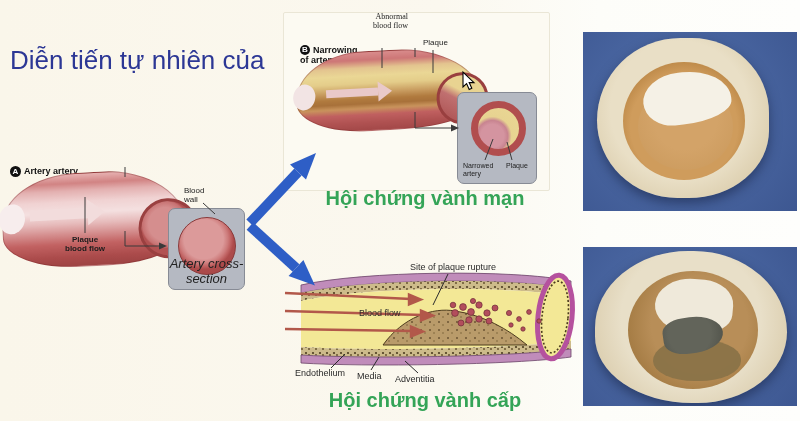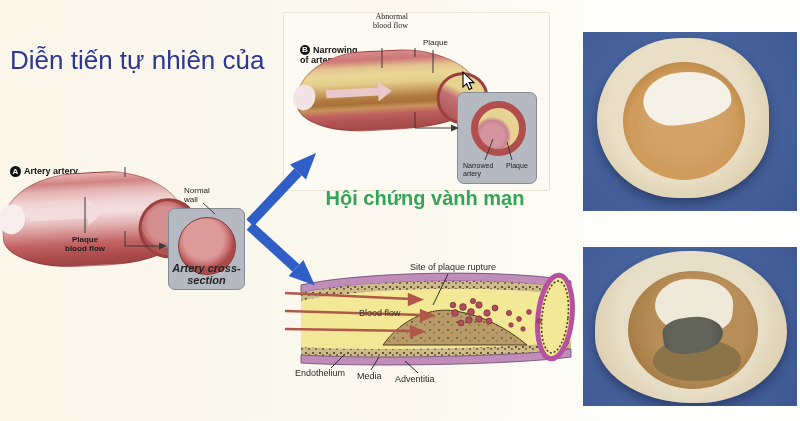--- a/index.html
+++ b/index.html
@@ -40,21 +40,21 @@
   .xbox{position:absolute;background:#b5b9c2;border:1px solid #878b95;border-radius:7px;}
   .xbox-a{left:168px;top:208px;width:75px;height:80px;}
   .xbox-b{left:457px;top:92px;width:78px;height:90px;}
   .circ-a{position:absolute;left:9px;top:8px;width:56px;height:56px;border-radius:50%;
     background:radial-gradient(circle at 44% 38%,#dc9a9a 0 42%,#cd7b7b 52%,#c06262 58%,#ad4b4b 64%,#a04444 100%);
     border:1px solid #8a3a3a;}
   .circ-b{position:absolute;left:13px;top:8px;width:55px;height:55px;border-radius:50%;
     background:radial-gradient(circle at 35% 68%,#d494a0 0 30%,#c88490 40%,#e7d391 50%,#ead795 100%);
     border:7px solid #b14e4e;box-sizing:border-box;}
   .xbox-caption{position:absolute;left:0;right:0;bottom:3px;text-align:center;
-    font-size:11px;font-style:italic;font-weight:bold;color:#222;}
+    font-size:13px;font-style:italic;font-weight:normal;color:#222;}
   .xbox-lbl{position:absolute;font-size:7px;line-height:8px;color:#1c1c1c;}
   
   .caption{position:absolute;width:250px;text-align:center;color:#34a457;font-size:20px;font-weight:bold;}
   .caption.chronic{left:300px;top:187px;}
   .caption.acute{left:300px;top:389px;}
   
   .photo{position:absolute;overflow:hidden;background:radial-gradient(circle at 45% 45%,#5b77ab 0%,#47639e 55%,#3d5791 100%);}
   .photo-top{left:583px;top:32px;width:214px;height:179px;}
   .photo-bottom{left:583px;top:247px;width:214px;height:159px;}
   .blob{position:absolute;}
@@ -79,21 +79,21 @@
   </div>
 
   <div class="tube tube-a">
     <div class="tube-body"></div>
     <div class="tube-open open-a"></div>
     <div class="flow-shaft" style="left:28px;top:35px;width:58px;height:11px;"></div>
     <div class="flow-head" style="left:86px;top:27px;"></div>
     <div class="tube-a-end"></div>
   </div>
 
-  <div class="lbl" style="left:184px;top:186px;width:32px;">Normal wall</div>
+  <div class="lbl" style="left:184px;top:186px;width:32px;">Blood wall</div>
   <div class="lbl b" style="left:60px;top:235px;width:50px;text-align:center;">Plaque blood flow</div>
 
   <div class="xbox xbox-a">
     <div class="circ-a"></div>
     <div class="xbox-caption">Artery cross-section</div>
   </div>
 
   <svg class="arrows" width="100" height="160" viewBox="0 0 100 160">
     <g>
       <line x1="12" y1="83" x2="60" y2="32" stroke="#2e5ec6" stroke-width="10"></line>
@@ -196,20 +196,21 @@
       <line x1="135" y1="118" x2="122" y2="106"></line>
     </g>
 
     <text x="170" y="15" text-anchor="middle">Site of plaque rupture</text>
     <text x="76" y="61">Blood flow</text>
     <text x="12" y="121">Endothelium</text>
     <text x="74" y="124">Media</text>
     <text x="112" y="127">Adventitia</text>
   </svg>
 
+  <div class="caption acute">Hội chứng vành cấp</div>
 
   <div class="photo photo-top">
     <div class="blob" style="left:14px;top:6px;width:172px;height:160px;border-radius:52% 48% 50% 50%/55% 50% 45% 52%;background:radial-gradient(circle at 48% 45%,#e9dfc6 0 55%,#ded1b2 75%,#d4c5a4 100%);box-shadow:0 5px 12px rgba(15,25,55,.5);"></div>
     <div class="blob" style="left:40px;top:30px;width:122px;height:118px;border-radius:50%;background:radial-gradient(circle at 50% 55%,#cf9c5c 0 60%,#b98544 78%,#caa268 100%);"></div>
     <div class="blob" style="left:55px;top:52px;width:95px;height:86px;border-radius:50%;background:radial-gradient(circle at 50% 40%,#d3a368 0 45%,#c9985a 100%);"></div>
     <div class="blob" style="left:60px;top:40px;width:88px;height:52px;border-radius:45% 55% 60% 35%/55% 60% 40% 50%;background:#f5f1e6;transform:rotate(-6deg);"></div>
   </div>
 
   <div class="photo photo-bottom">
     <div class="blob" style="left:12px;top:4px;width:192px;height:152px;border-radius:50% 50% 48% 52%/52% 55% 48% 45%;background:radial-gradient(circle at 50% 45%,#e8dfc8 0 55%,#ddd0b2 78%,#d2c3a2 100%);box-shadow:0 5px 12px rgba(15,25,55,.5);"></div>

